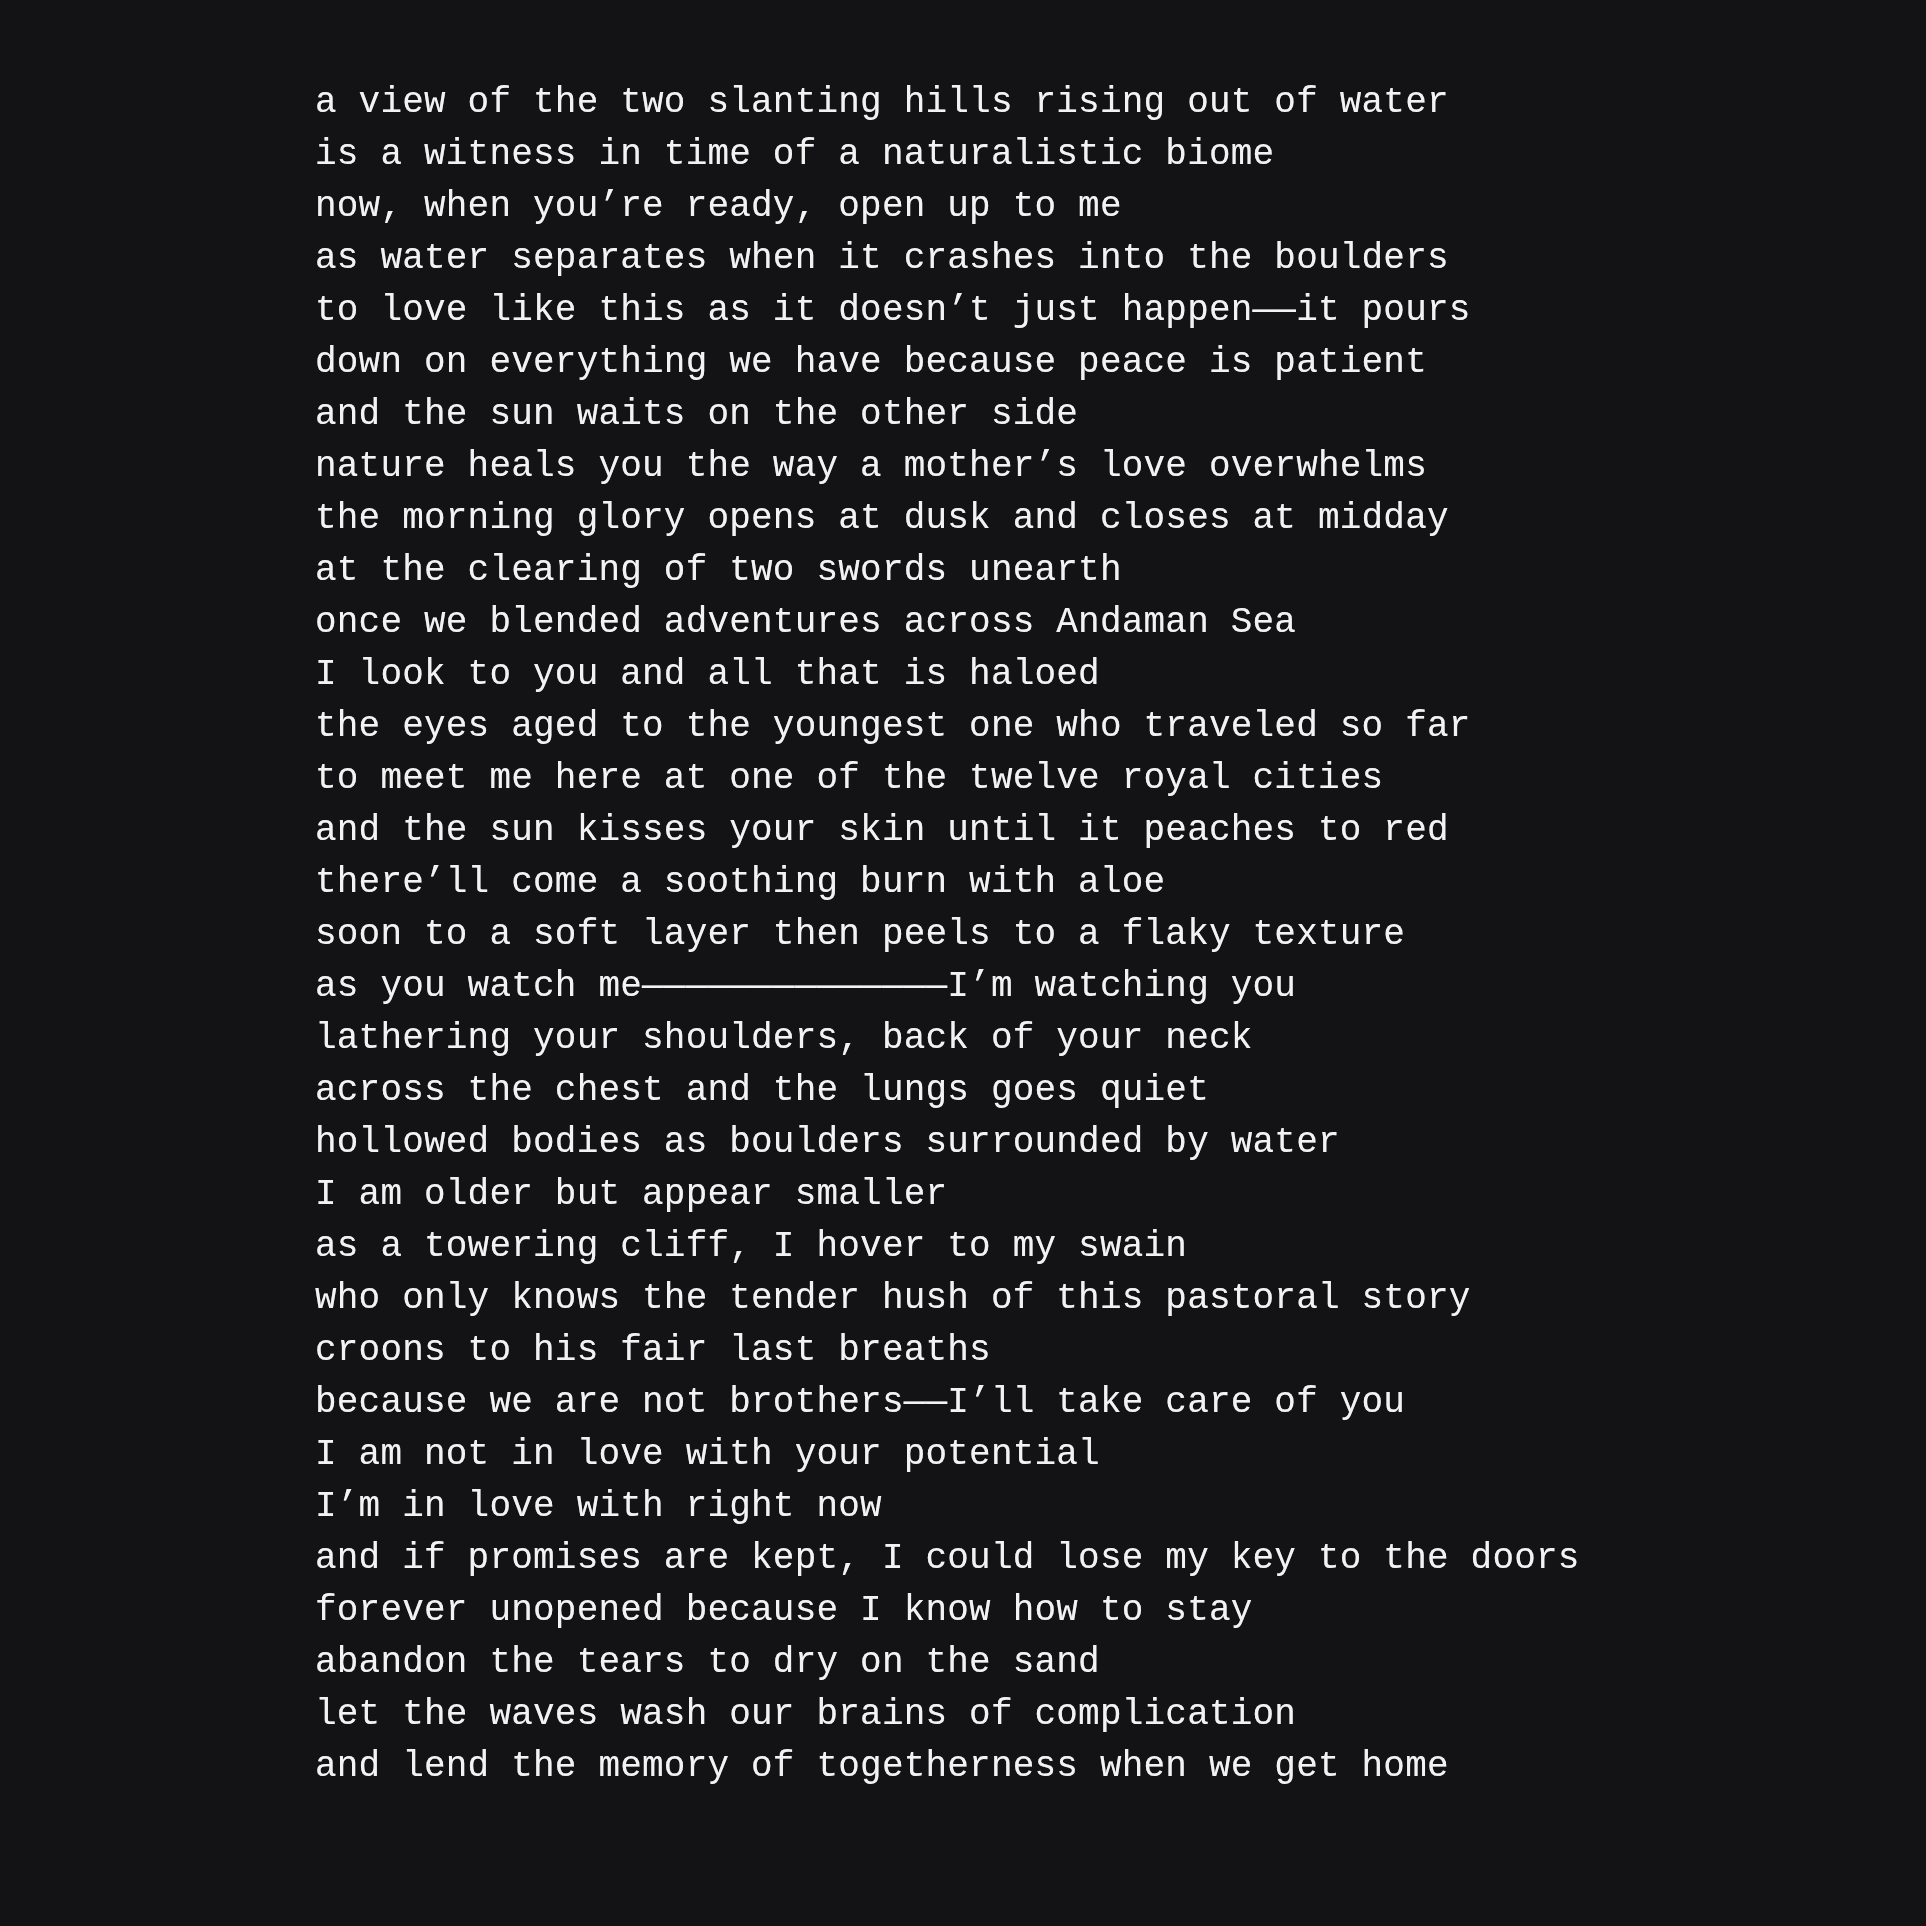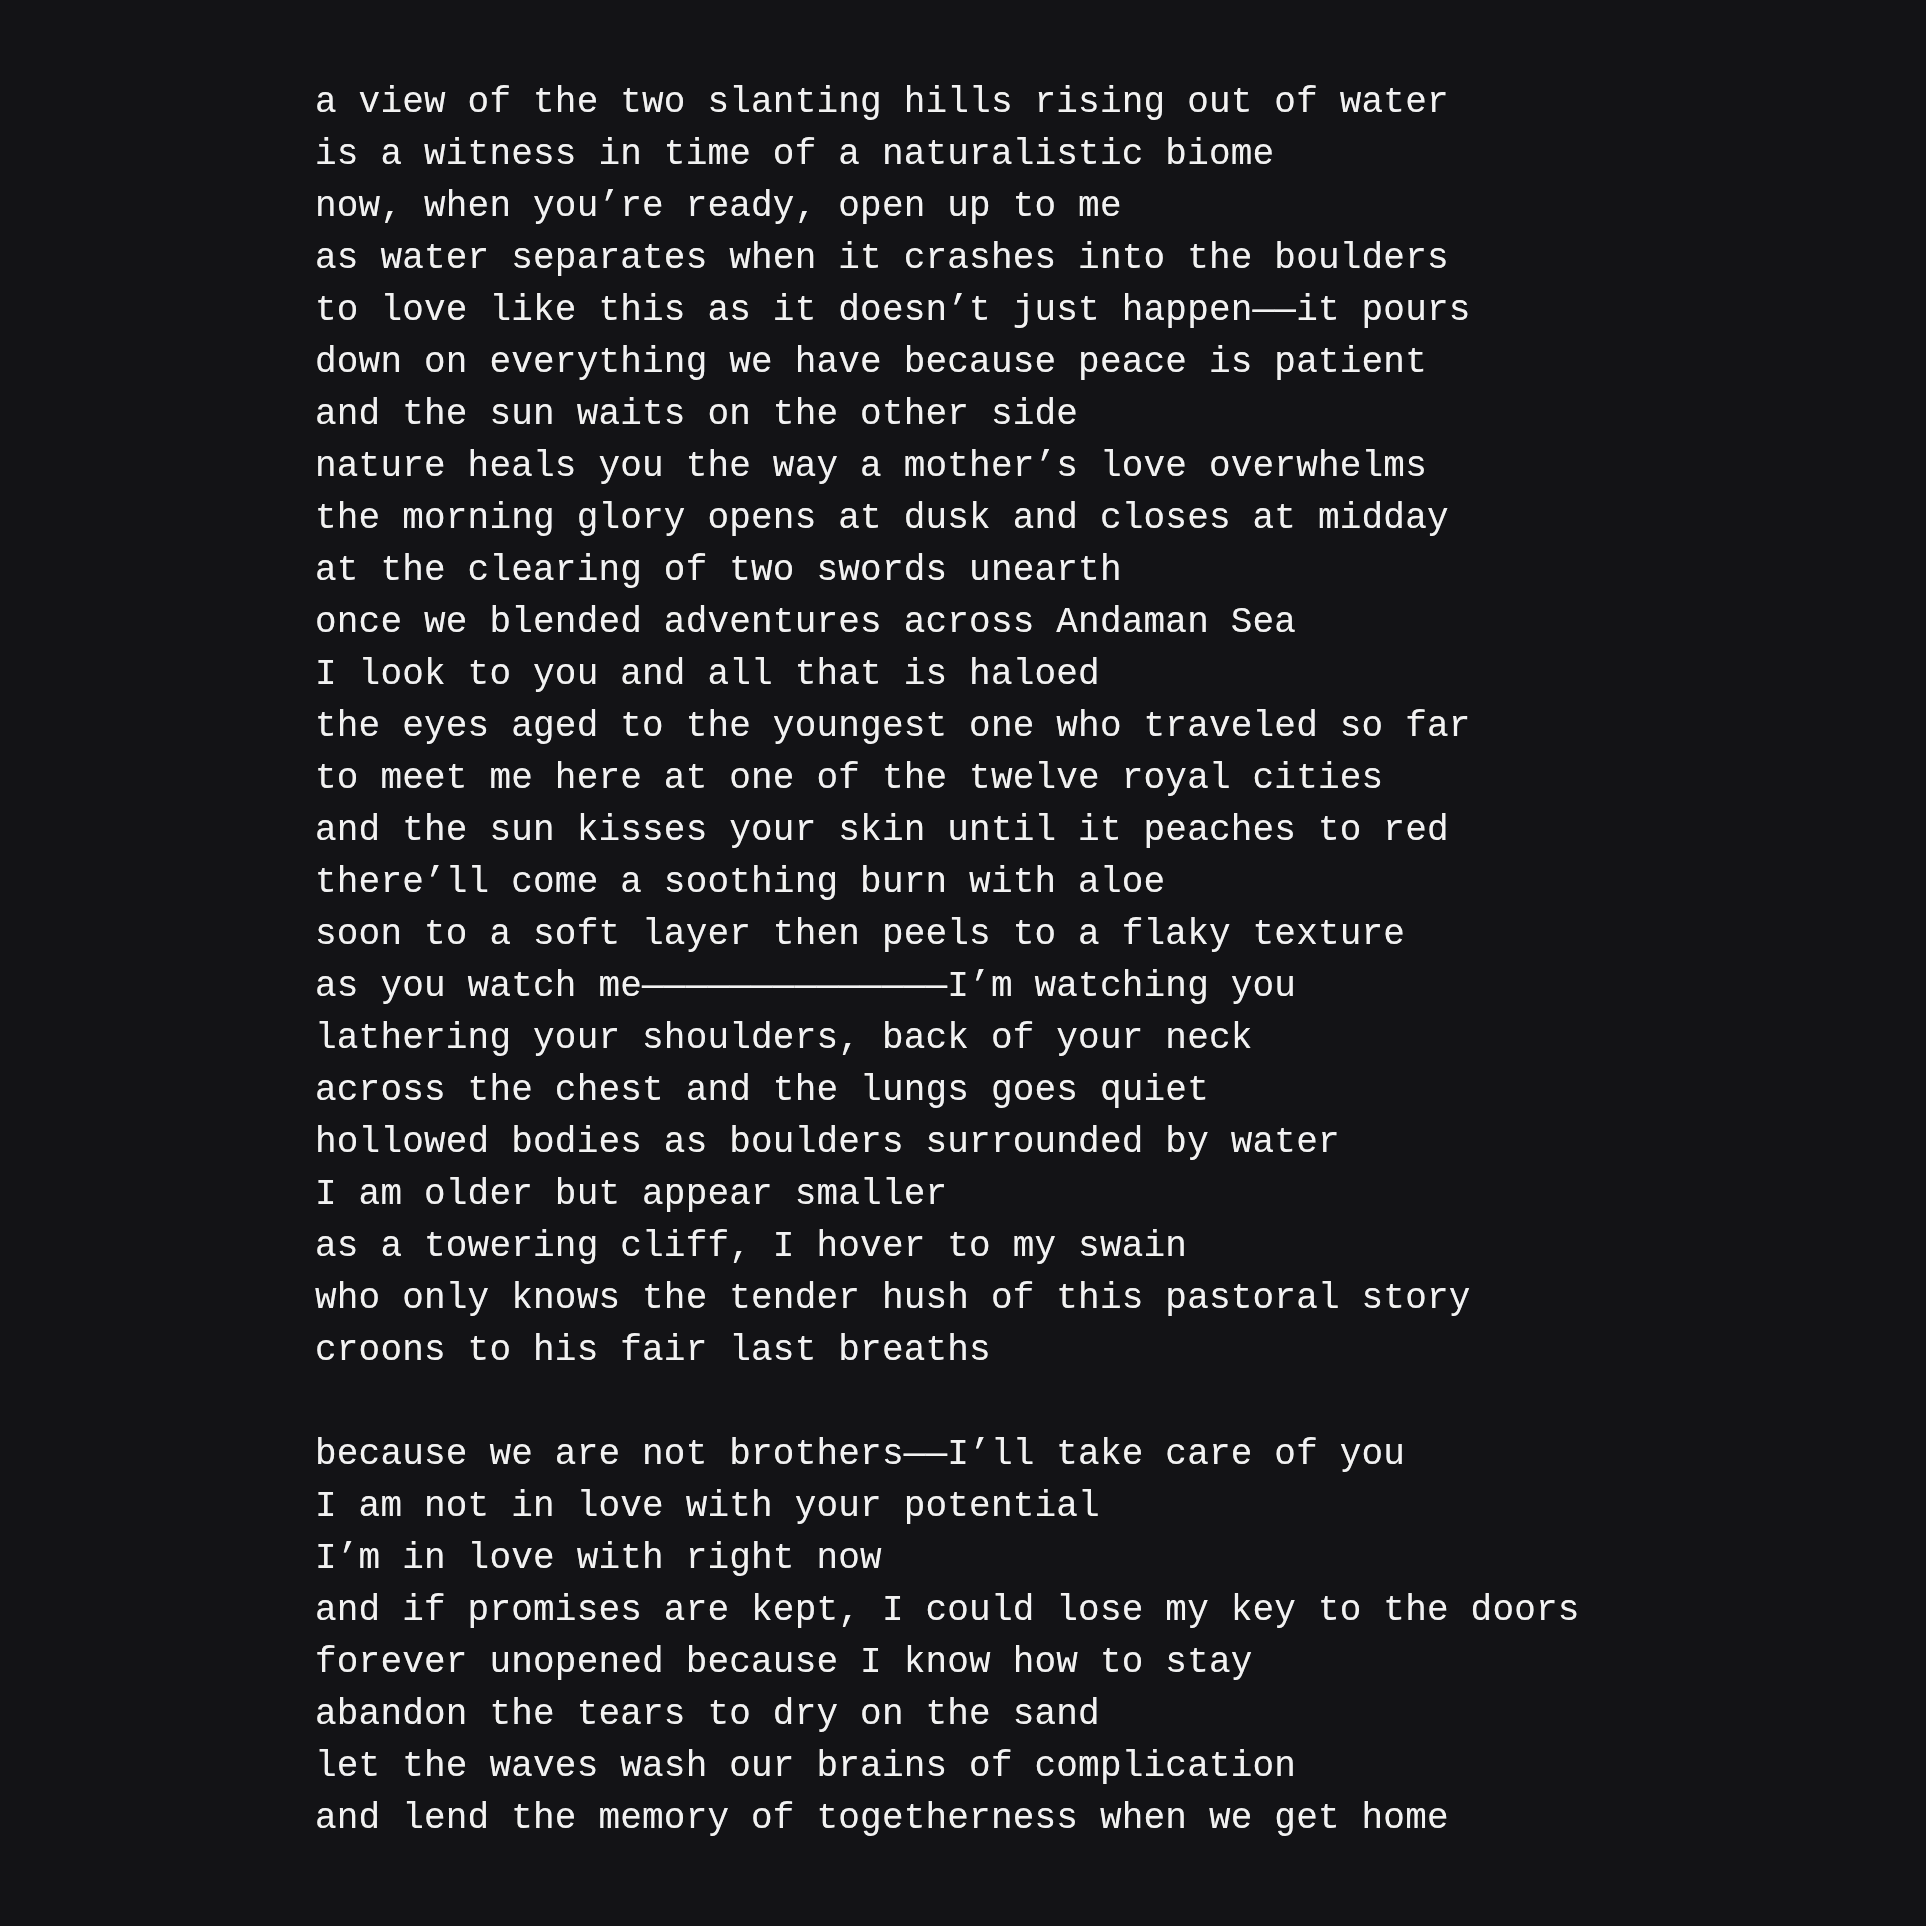--- a/index.html
+++ b/index.html
@@ -27,21 +27,20 @@
     top: 77px;
     font-family: "Liberation Mono", "DejaVu Sans Mono", monospace;
     font-size: 36px;
     line-height: 52px;
     color: var(--fg);
     white-space: pre;
     text-shadow: 0 0 0.6px rgba(255,255,255,0.45);
     letter-spacing: 0.2px;
   }
   .stanza + .stanza {
-    margin-top: 52px; 
   }
   .poem-line {
     height: 52px;
   }
 </style>
 </head>
 <body>
 
 <main class="page">
   <div class="poem" id="poem"><div class="stanza"><div class="poem-line">a view of the two slanting hills rising out of water</div><div class="poem-line">is a witness in time of a naturalistic biome</div><div class="poem-line">now, when you’re ready, open up to me</div><div class="poem-line">as water separates when it crashes into the boulders</div><div class="poem-line">to love like this as it doesn’t just happen——it pours</div><div class="poem-line">down on everything we have because peace is patient</div><div class="poem-line">and the sun waits on the other side</div><div class="poem-line">nature heals you the way a mother’s love overwhelms</div><div class="poem-line">the morning glory opens at dusk and closes at midday</div><div class="poem-line">at the clearing of two swords unearth</div><div class="poem-line">once we blended adventures across Andaman Sea</div><div class="poem-line">I look to you and all that is haloed</div><div class="poem-line">the eyes aged to the youngest one who traveled so far</div><div class="poem-line">to meet me here at one of the twelve royal cities</div><div class="poem-line">and the sun kisses your skin until it peaches to red</div><div class="poem-line">there’ll come a soothing burn with aloe</div><div class="poem-line">soon to a soft layer then peels to a flaky texture</div><div class="poem-line">as you watch me——————————————I’m watching you</div><div class="poem-line">lathering your shoulders, back of your neck</div><div class="poem-line">across the chest and the lungs goes quiet</div><div class="poem-line">hollowed bodies as boulders surrounded by water</div><div class="poem-line">I am older but appear smaller</div><div class="poem-line">as a towering cliff, I hover to my swain</div><div class="poem-line">who only knows the tender hush of this pastoral story</div><div class="poem-line">croons to his fair last breaths</div></div><div class="stanza"><div class="poem-line">because we are not brothers——I’ll take care of you</div><div class="poem-line">I am not in love with your potential</div><div class="poem-line">I’m in love with right now</div><div class="poem-line">and if promises are kept, I could lose my key to the doors</div><div class="poem-line">forever unopened because I know how to stay</div><div class="poem-line">abandon the tears to dry on the sand</div><div class="poem-line">let the waves wash our brains of complication</div><div class="poem-line">and lend the memory of togetherness when we get home</div></div></div>

